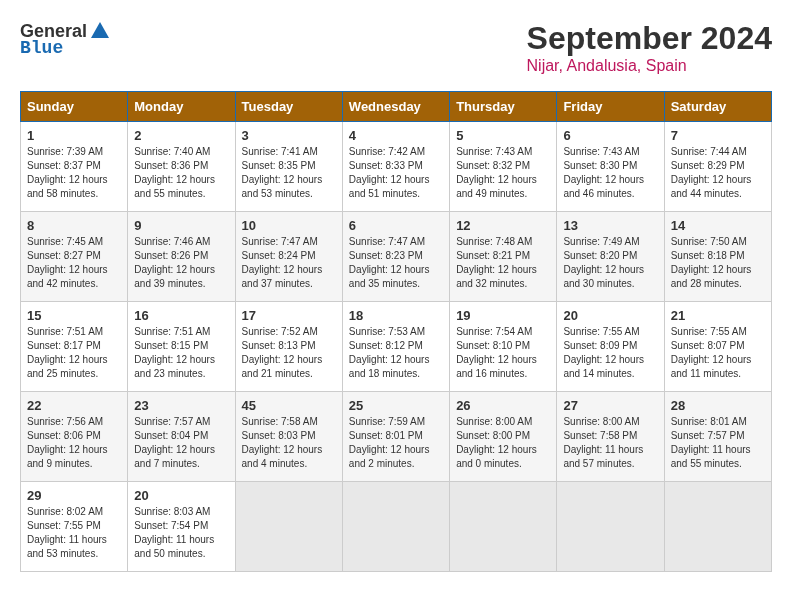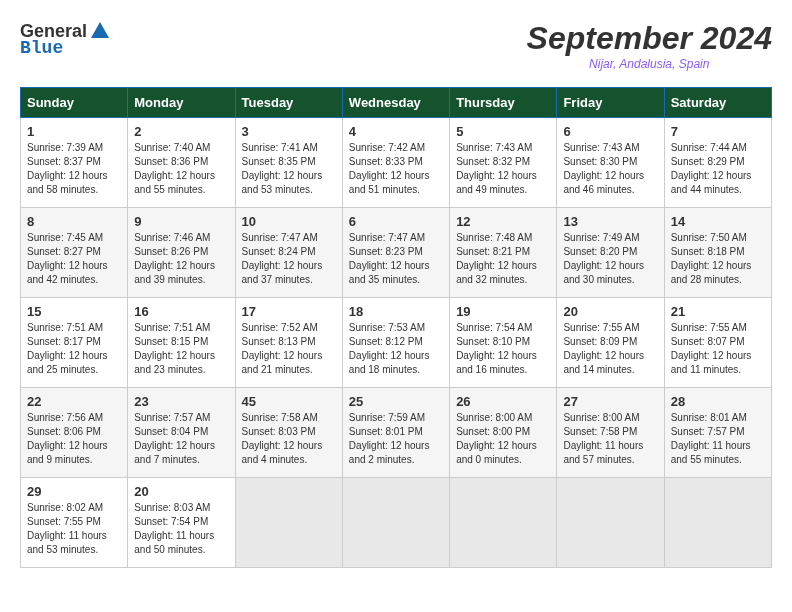--- a/index.html
+++ b/index.html
@@ -26,39 +26,38 @@
       font-weight: bold;
       color: #333;
     }
     .logo-text-blue {
       font-size: 18px;
       font-weight: bold;
       color: #1a6ab1;
       font-family: Liberation Mono, monospace;
     }
     .title-area {
-      text-align: center;
-      font-style: italic;
+      text-align: left;
     }
     .month-title {
       font-size: 32px;
       font-weight: bold;
       color: #333;
     }
     .location-title {
-      font-size: 12px;
-      color: #8b5cf6;
+      font-size: 16px;
+      color: #be185d;
     }
     table {
       width: 100%;
       border-collapse: collapse;
       table-layout: fixed;
     }
     thead th {
-      background-color: #14532d;
+      background-color: #a16207;
       color: #fff;
       font-size: 13px;
       font-weight: bold;
       padding: 7px 6px;
       text-align: left;
       border: 1px solid #1a6ab1;
     }
     tbody td {
       vertical-align: top;
       padding: 6px 6px;

